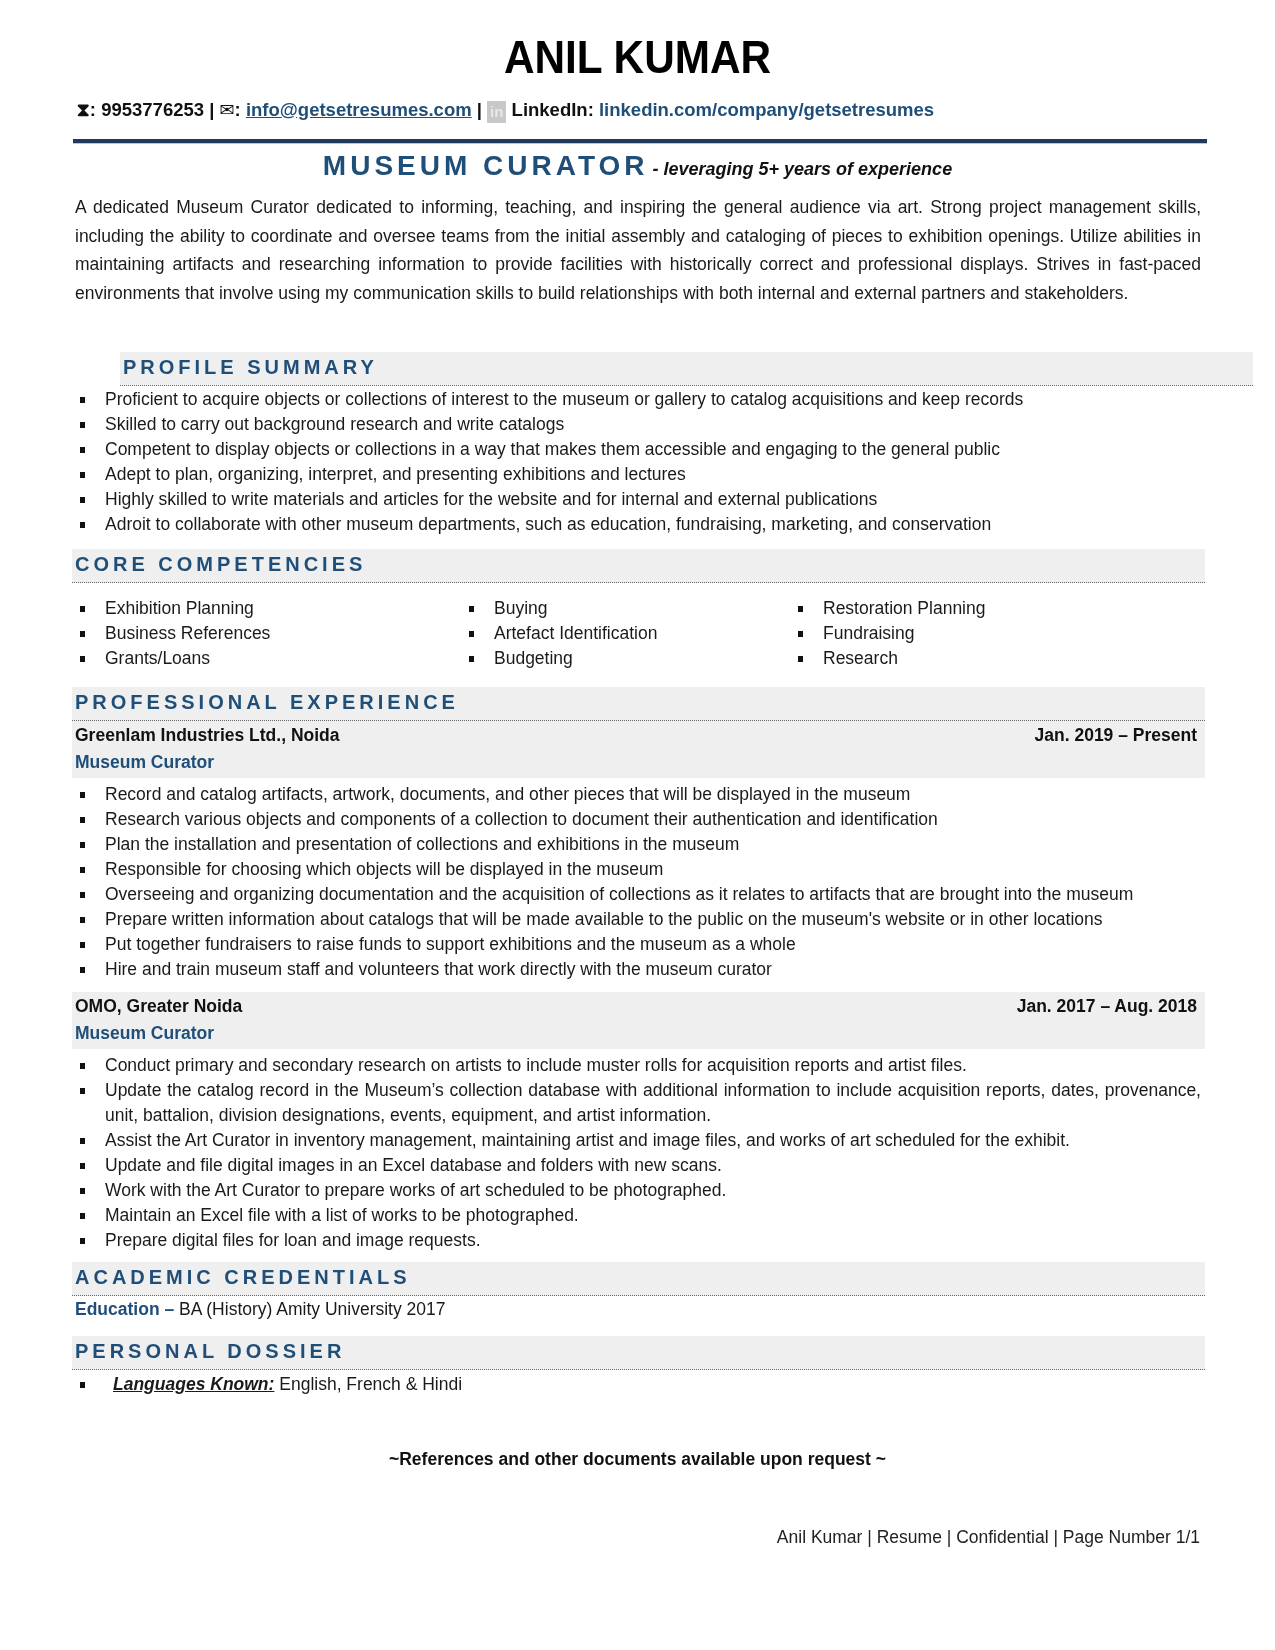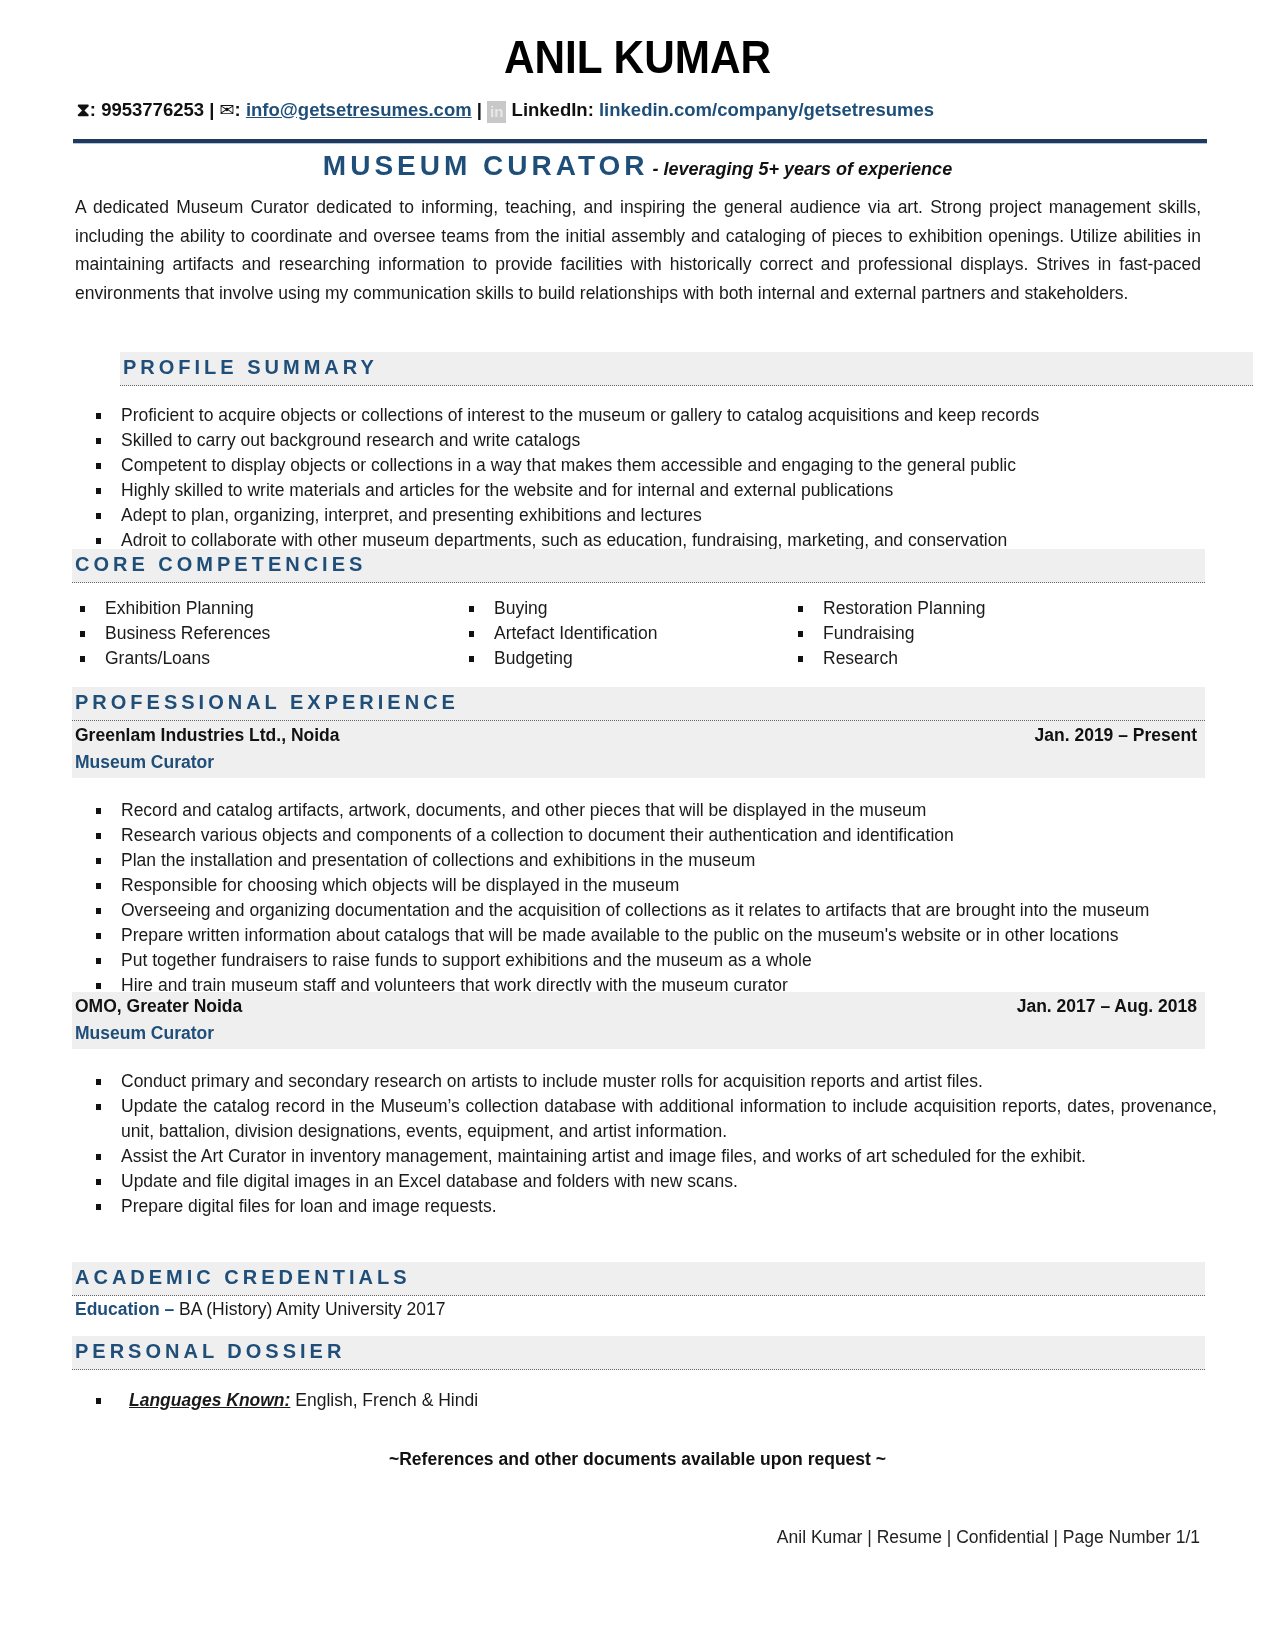--- a/index.html
+++ b/index.html
@@ -13,21 +13,21 @@
   .contact .email { text-decoration: underline; }
   .contact .in-box { display: inline-block; background: #c8c8c8; color: #e8e8e8; font-size: 15px; padding: 0 3px; line-height: 22px; vertical-align: -1px; }
   .contact .env { font-weight: normal; font-size: 18px; }
   .rule { left: 73px; width: 1134px; top: 139px; height: 4px; background: #1f3a5c; border-bottom: 1px solid #b7c6d8; }
   .title-row { left: 0; width: 1275px; top: 150px; text-align: center; white-space: nowrap; }
   .title-main { font-size: 28px; font-weight: bold; letter-spacing: 4px; color: #1f4e79; }
   .title-sub { font-size: 18px; font-weight: bold; font-style: italic; color: #111; margin-left: 4px; }
   .summary { left: 75px; width: 1126px; top: 193px; font-size: 17.5px; line-height: 28.5px; text-align: justify; color: #1a1a1a; }
   .sec-head { left: 72px; width: 1133px; height: 33px; background: #efefef; border-bottom: 1px dotted #666; }
   .sec-head span { position: absolute; left: 3px; top: 4px; font-size: 20px; font-weight: bold; letter-spacing: 4px; color: #1f4e79; }
-  ul.bul { position: absolute; margin: 16px; padding: 0; list-style: none; }
+  ul.bul { position: absolute; margin: 0; padding: 0; list-style: none; }
   ul.bul li { position: relative; padding-left: 30px; font-size: 17.5px; line-height: 25px; color: #1a1a1a; }
   ul.bul li .sq { position: absolute; left: 5px; top: 10px; width: 5px; height: 6px; background: #111; }
   ul.bul li.just { text-align: justify; }
   .comp-col { position: absolute; margin: 0; padding: 0; list-style: none; }
   .comp-col li { position: relative; padding-left: 29px; font-size: 17.5px; line-height: 25px; color: #1a1a1a; }
   .comp-col li .sq { position: absolute; left: 4px; top: 10px; width: 5px; height: 6px; background: #111; }
   .job-band { left: 72px; width: 1133px; height: 57px; background: #efefef; }
   .job-company { position: absolute; left: 3px; top: 4px; font-size: 17.5px; font-weight: bold; color: #111; }
   .job-date { position: absolute; right: 8px; top: 4px; font-size: 17.5px; font-weight: bold; color: #111; }
   .job-role { position: absolute; left: 3px; top: 31px; font-size: 17.5px; font-weight: bold; color: #1f4e79; }
@@ -60,22 +60,22 @@
 
 <div class="abs summary">A dedicated Museum Curator dedicated to informing, teaching, and inspiring the general audience via art. Strong project management skills, including the ability to coordinate and oversee teams from the initial assembly and cataloging of pieces to exhibition openings. Utilize abilities in maintaining artifacts and researching information to provide facilities with historically correct and professional displays. Strives in fast-paced environments that involve using my communication skills to build relationships with both internal and external partners and stakeholders.</div>
 
 <div class="abs sec-head" style="top:352px;margin-left:48px;">
   <span>PROFILE SUMMARY</span>
 </div>
 <ul class="bul" style="left:75px; top:387px; width:1130px;">
   <li><span class="sq"></span><span>Proficient to acquire objects or collections of interest to the museum or gallery to catalog acquisitions and keep records</span></li>
   <li><span class="sq"></span><span>Skilled to carry out background research and write catalogs</span></li>
   <li><span class="sq"></span><span>Competent to display objects or collections in a way that makes them accessible and engaging to the general public</span></li>
+  <li><span class="sq"></span><span>Adept to plan, organizing, interpret, and presenting exhibitions and lectures</span></li>
   <li><span class="sq"></span><span>Highly skilled to write materials and articles for the website and for internal and external publications</span></li>
-  <li><span class="sq"></span><span>Adept to plan, organizing, interpret, and presenting exhibitions and lectures</span></li>
   <li><span class="sq"></span><span>Adroit to collaborate with other museum departments, such as education, fundraising, marketing, and conservation</span></li>
 </ul>
 
 <div class="abs sec-head" style="top:549px;">
   <span>CORE COMPETENCIES</span>
 </div>
 <ul class="comp-col" style="left:76px; top:596px;">
   <li><span class="sq"></span><span>Exhibition Planning</span></li>
   <li><span class="sq"></span><span>Business References</span></li>
   <li><span class="sq"></span><span>Grants/Loans</span></li>
@@ -114,21 +114,22 @@
 <div class="abs job-band" style="top:992px;">
   <span class="job-company">OMO, Greater Noida</span>
   <span class="job-date">Jan. 2017 – Aug. 2018</span>
   <span class="job-role">Museum Curator</span>
 </div>
 <ul class="bul" style="left:75px; top:1053px; width:1126px;">
   <li><span class="sq"></span><span>Conduct primary and secondary research on artists to include muster rolls for acquisition reports and artist files.</span></li>
   <li class="just"><span class="sq"></span><span>Update the catalog record in the Museum’s collection database with additional information to include acquisition reports, dates, provenance, unit, battalion, division designations, events, equipment, and artist information.</span></li>
   <li><span class="sq"></span><span>Assist the Art Curator in inventory management, maintaining artist and image files, and works of art scheduled for the exhibit.</span></li>
   <li><span class="sq"></span><span>Update and file digital images in an Excel database and folders with new scans.</span></li>
-  <li><span class="sq"></span></li>
+  <li><span class="sq"></span><span>Work with the Art Curator to prepare works of art scheduled to be photographed.</span></li>
+  <li><span class="sq"></span><span>Maintain an Excel file with a list of works to be photographed.</span></li>
   <li><span class="sq"></span><span>Prepare digital files for loan and image requests.</span></li>
 </ul>
 
 <div class="abs sec-head" style="top:1262px;">
   <span>ACADEMIC CREDENTIALS</span>
 </div>
 <div class="abs edu">
   <span class="lbl">Education –</span><span> BA (History) Amity University 2017</span>
 </div>
 

